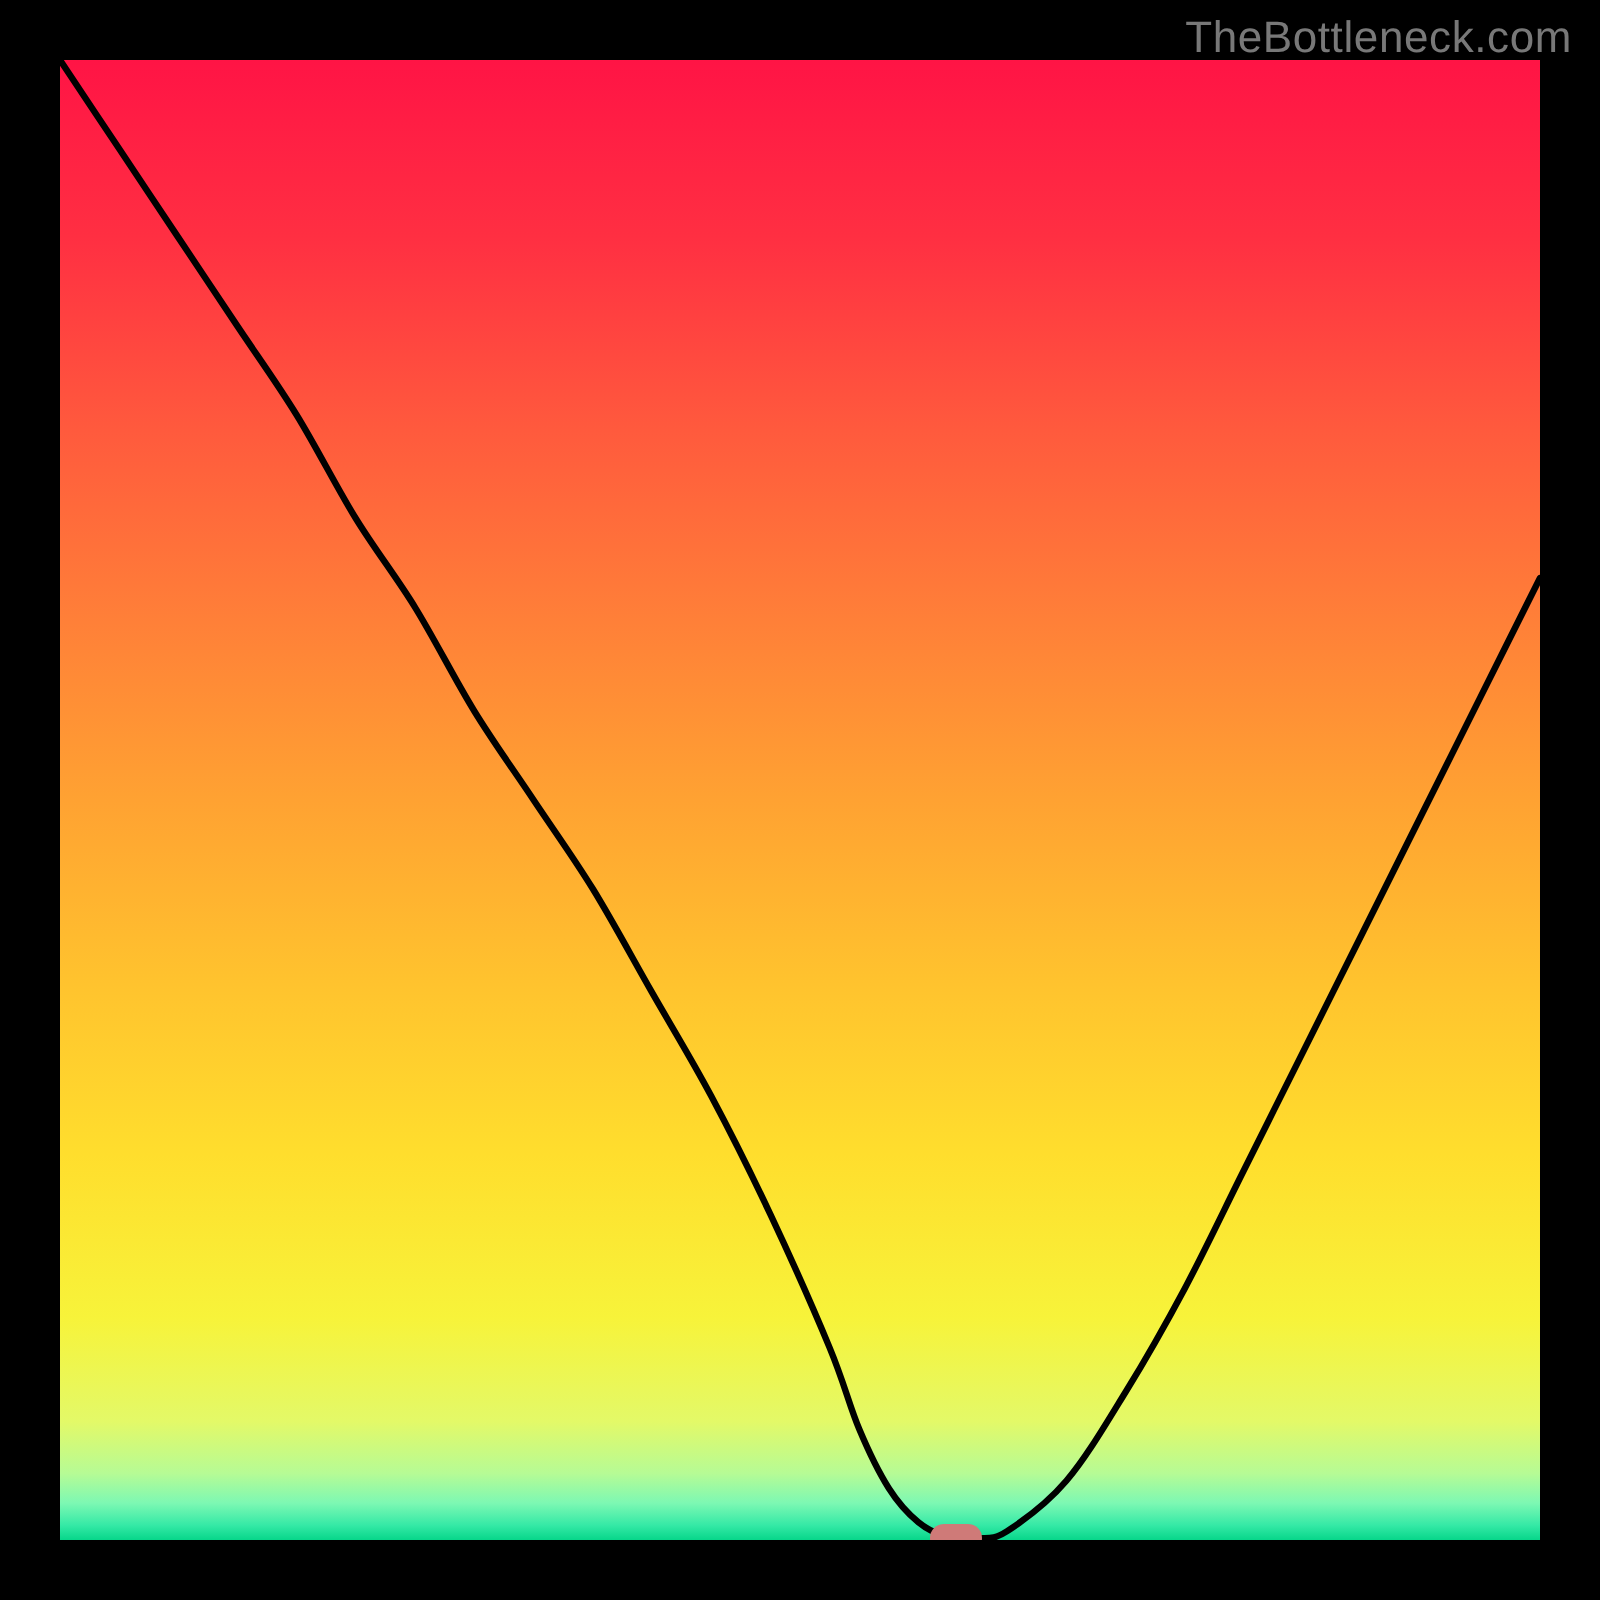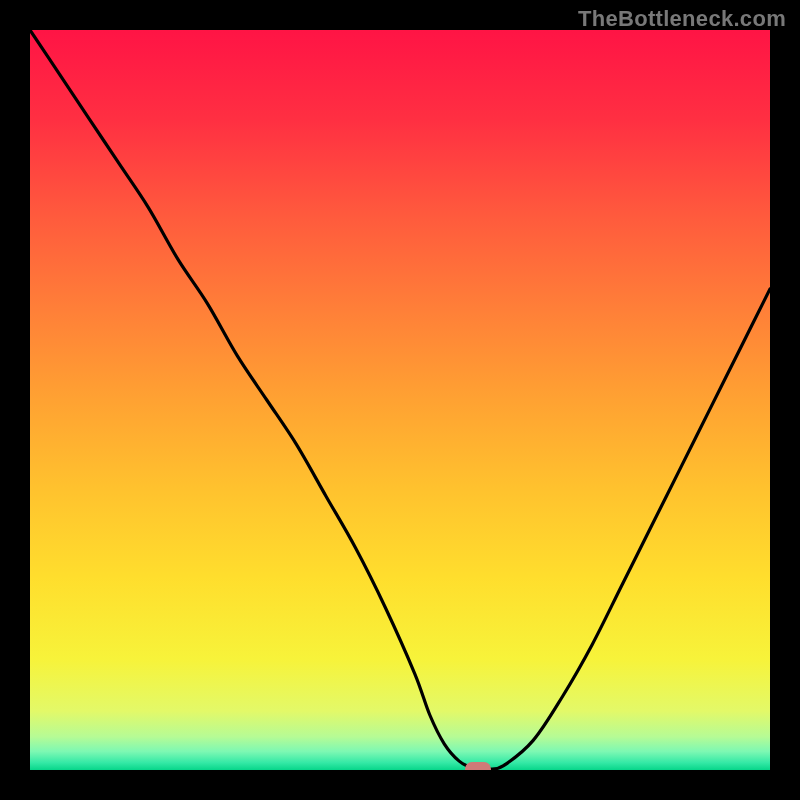--- a/index.html
+++ b/index.html
@@ -16,21 +16,21 @@
     width: 800px;
     height: 800px;
     background: #000;
   }
   .watermark {
     position: absolute;
     top: 6px;
     right: 14px;
     color: #787878;
     font-size: 22px;
-    font-weight: 700;
+    font-weight: 400;
     letter-spacing: 0.3px;
     z-index: 10;
     margin-left: 19px;
   }
   .plot-area {
     position: absolute;
     left: 30px;
     top: 30px;
     width: 740px;
     height: 740px;

